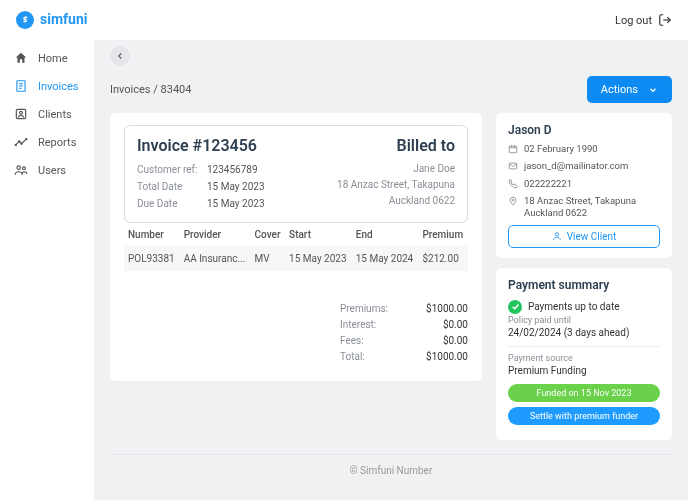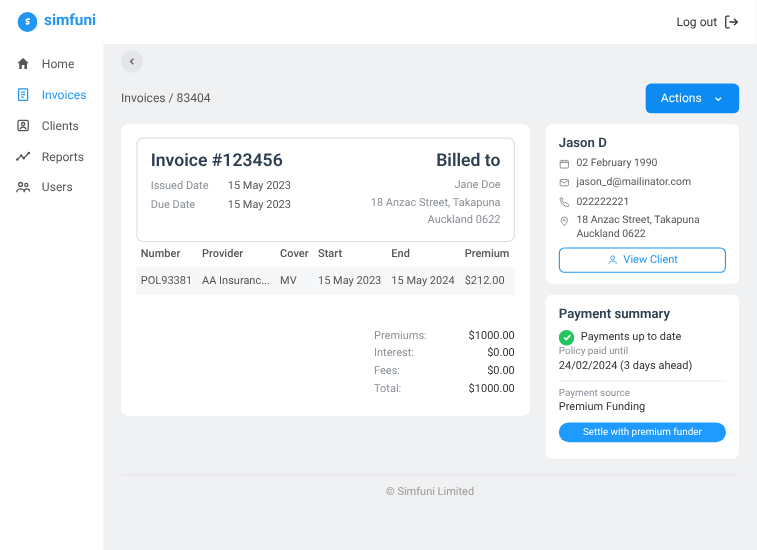--- a/index.html
+++ b/index.html
@@ -159,21 +159,22 @@
 
       <div class="content-row">
         <div class="left-col">
           <div class="inv-box">
             <div class="inv-head">
               <span>Invoice #123456</span>
               <span>Billed to</span>
             </div>
             <div class="inv-grid">
               <div class="kv">
-                <div><span class="k">Issued Date</span><span class="v">15 May 2023</span></div>
+                <div><span class="k">Customer ref:</span><span class="v">123456789</span></div>
+                <div><span class="k">Total Date</span><span class="v">15 May 2023</span></div>
                 <div><span class="k">Due Date</span><span class="v">15 May 2023</span></div>
               </div>
               <div class="billed">
                 <div>Jane Doe</div>
                 <div>18 Anzac Street, Takapuna</div>
                 <div>Auckland 0622</div>
               </div>
             </div>
           </div>
 
@@ -271,23 +272,24 @@
                     <polyline points="5 13 10 18 20 7"></polyline>
                   </svg>
                 </span>
               <span>Payments up to date</span>
             </div>
             <div class="mini-label">Policy paid until</div>
             <div class="mini-val">24/02/2024 (3 days ahead)</div>
             <div class="hr"></div>
             <div class="mini-label">Payment source</div>
             <div class="mini-val">Premium Funding</div>
+            <div class="pill green">Funded on 15 Nov 2023</div>
             <div class="pill blue">Settle with premium funder</div>
           </div>
         </div>
       </div>
 
       <div class="footer">
-        <span>© Simfuni Limited</span>
+        <span>© Simfuni Number</span>
       </div>
     </div>
   </div>
 </div>
 
 </body></html>

